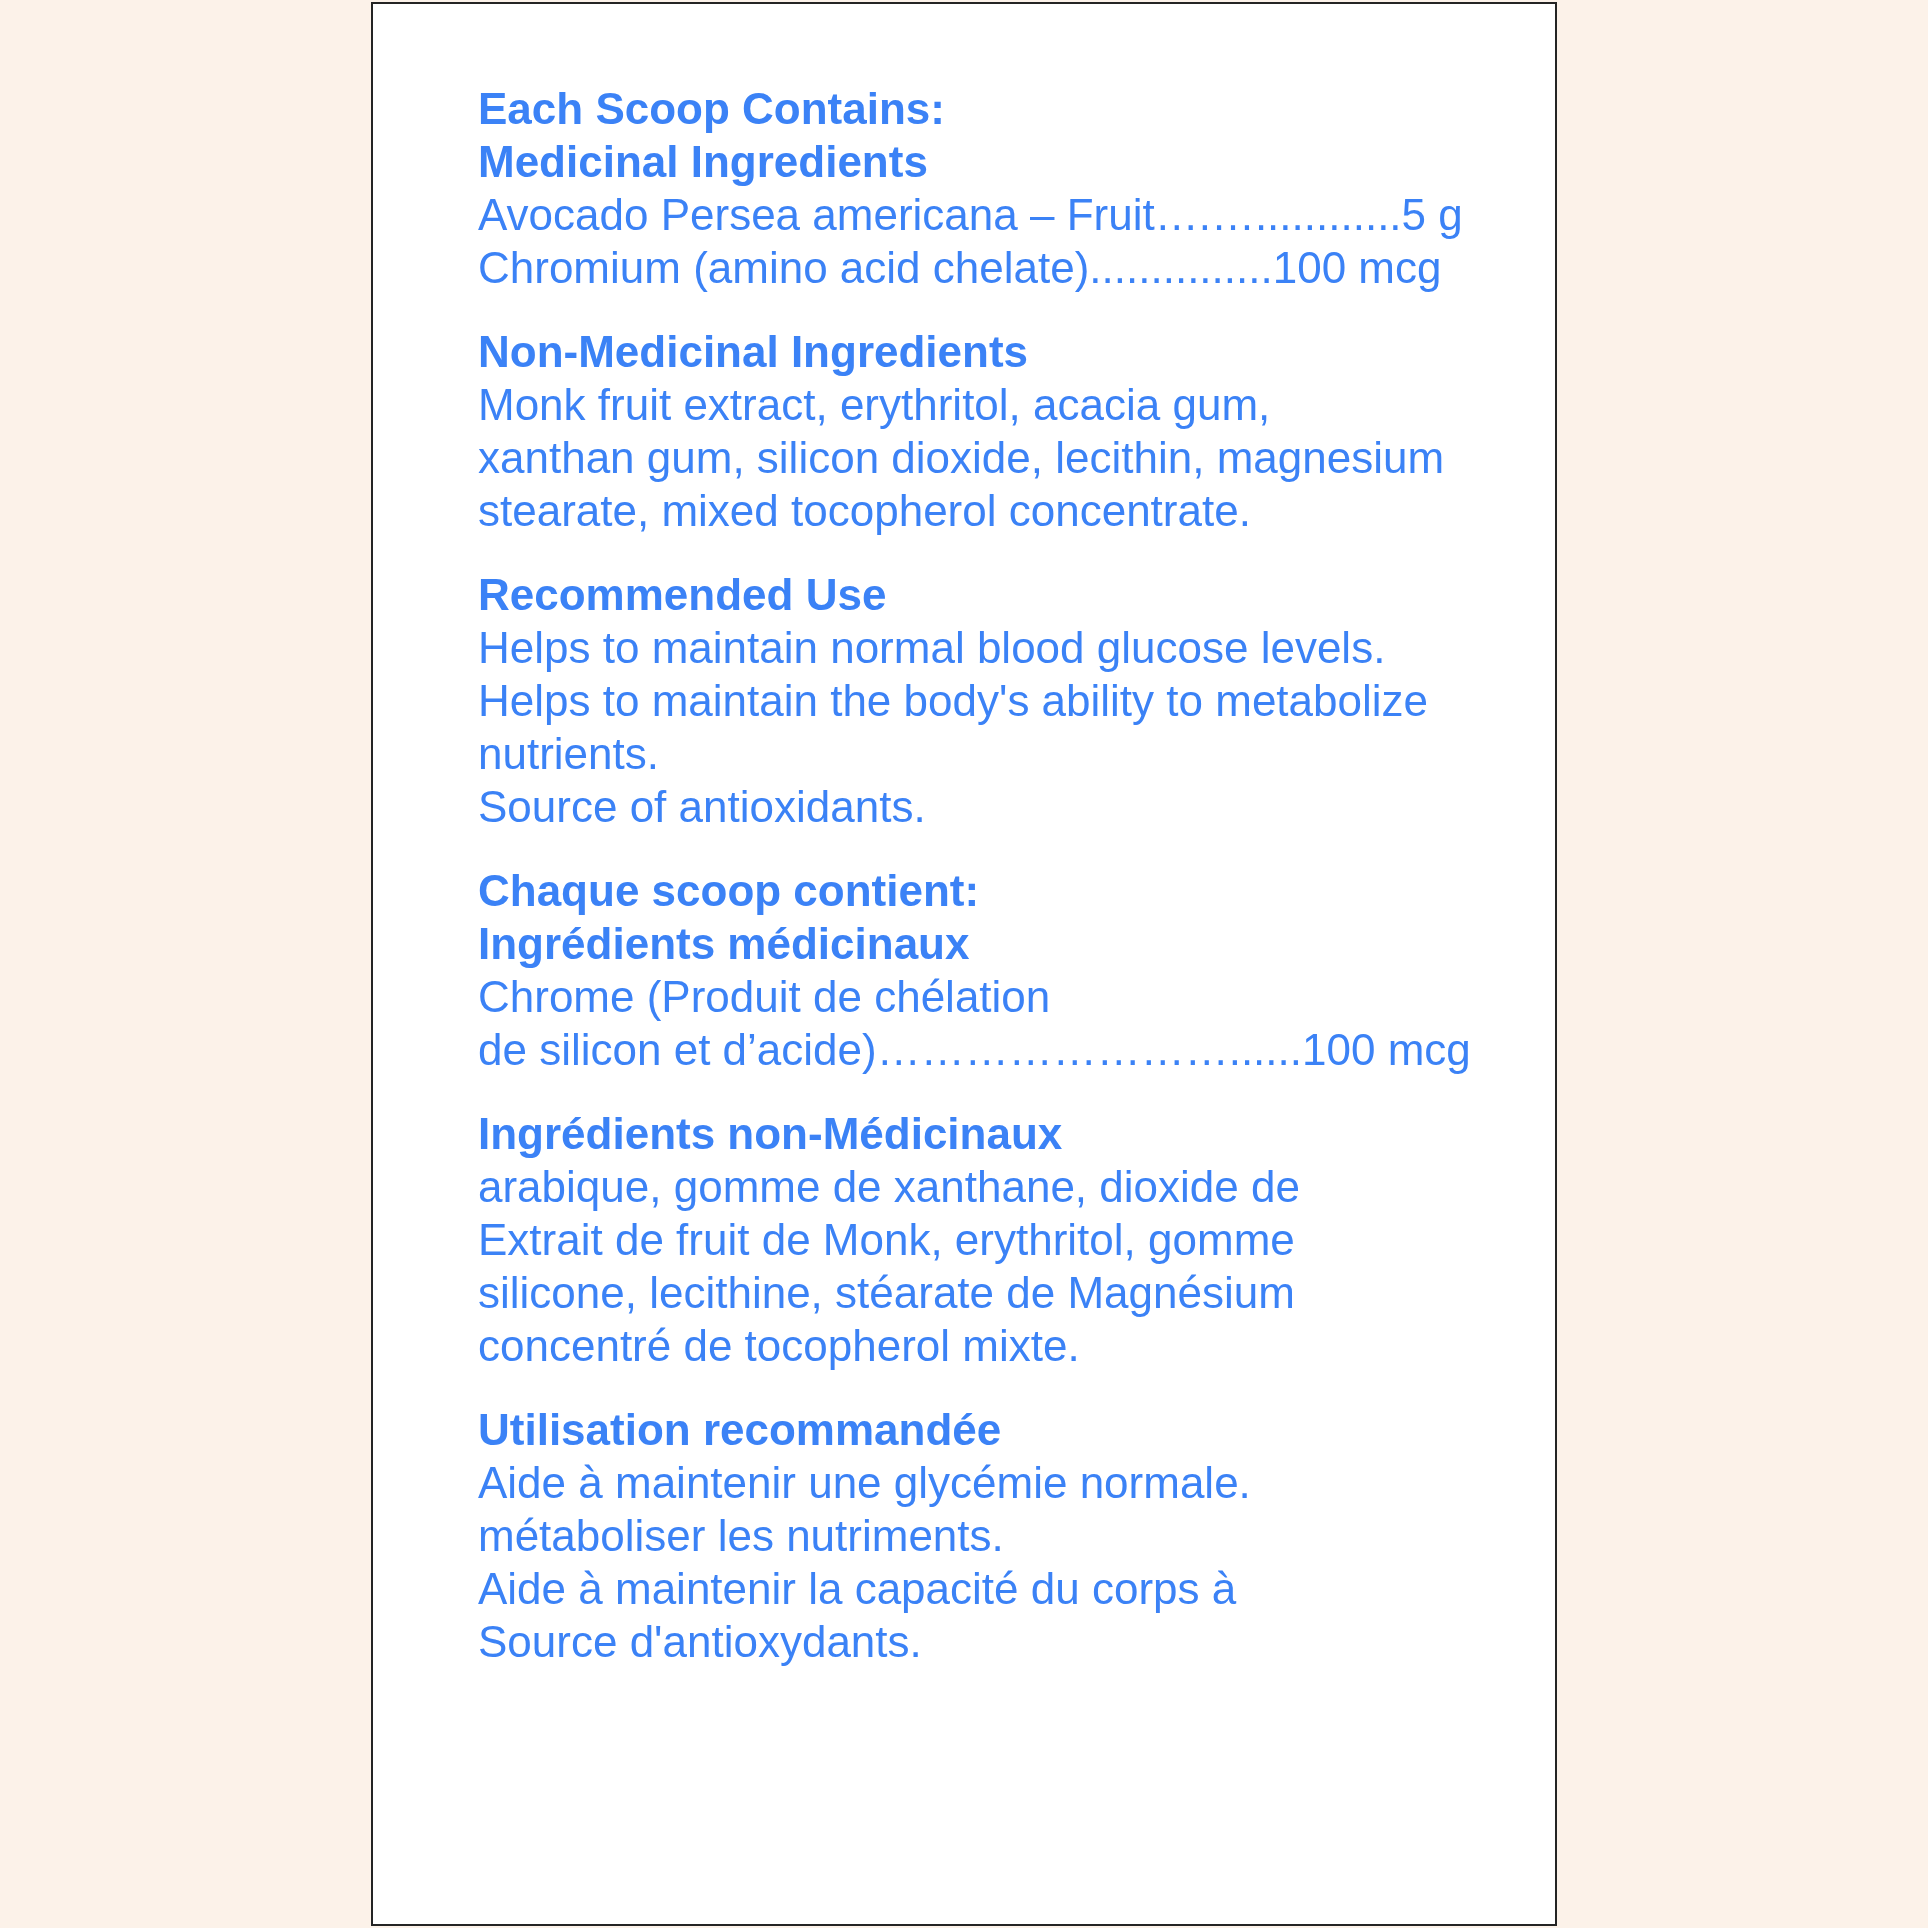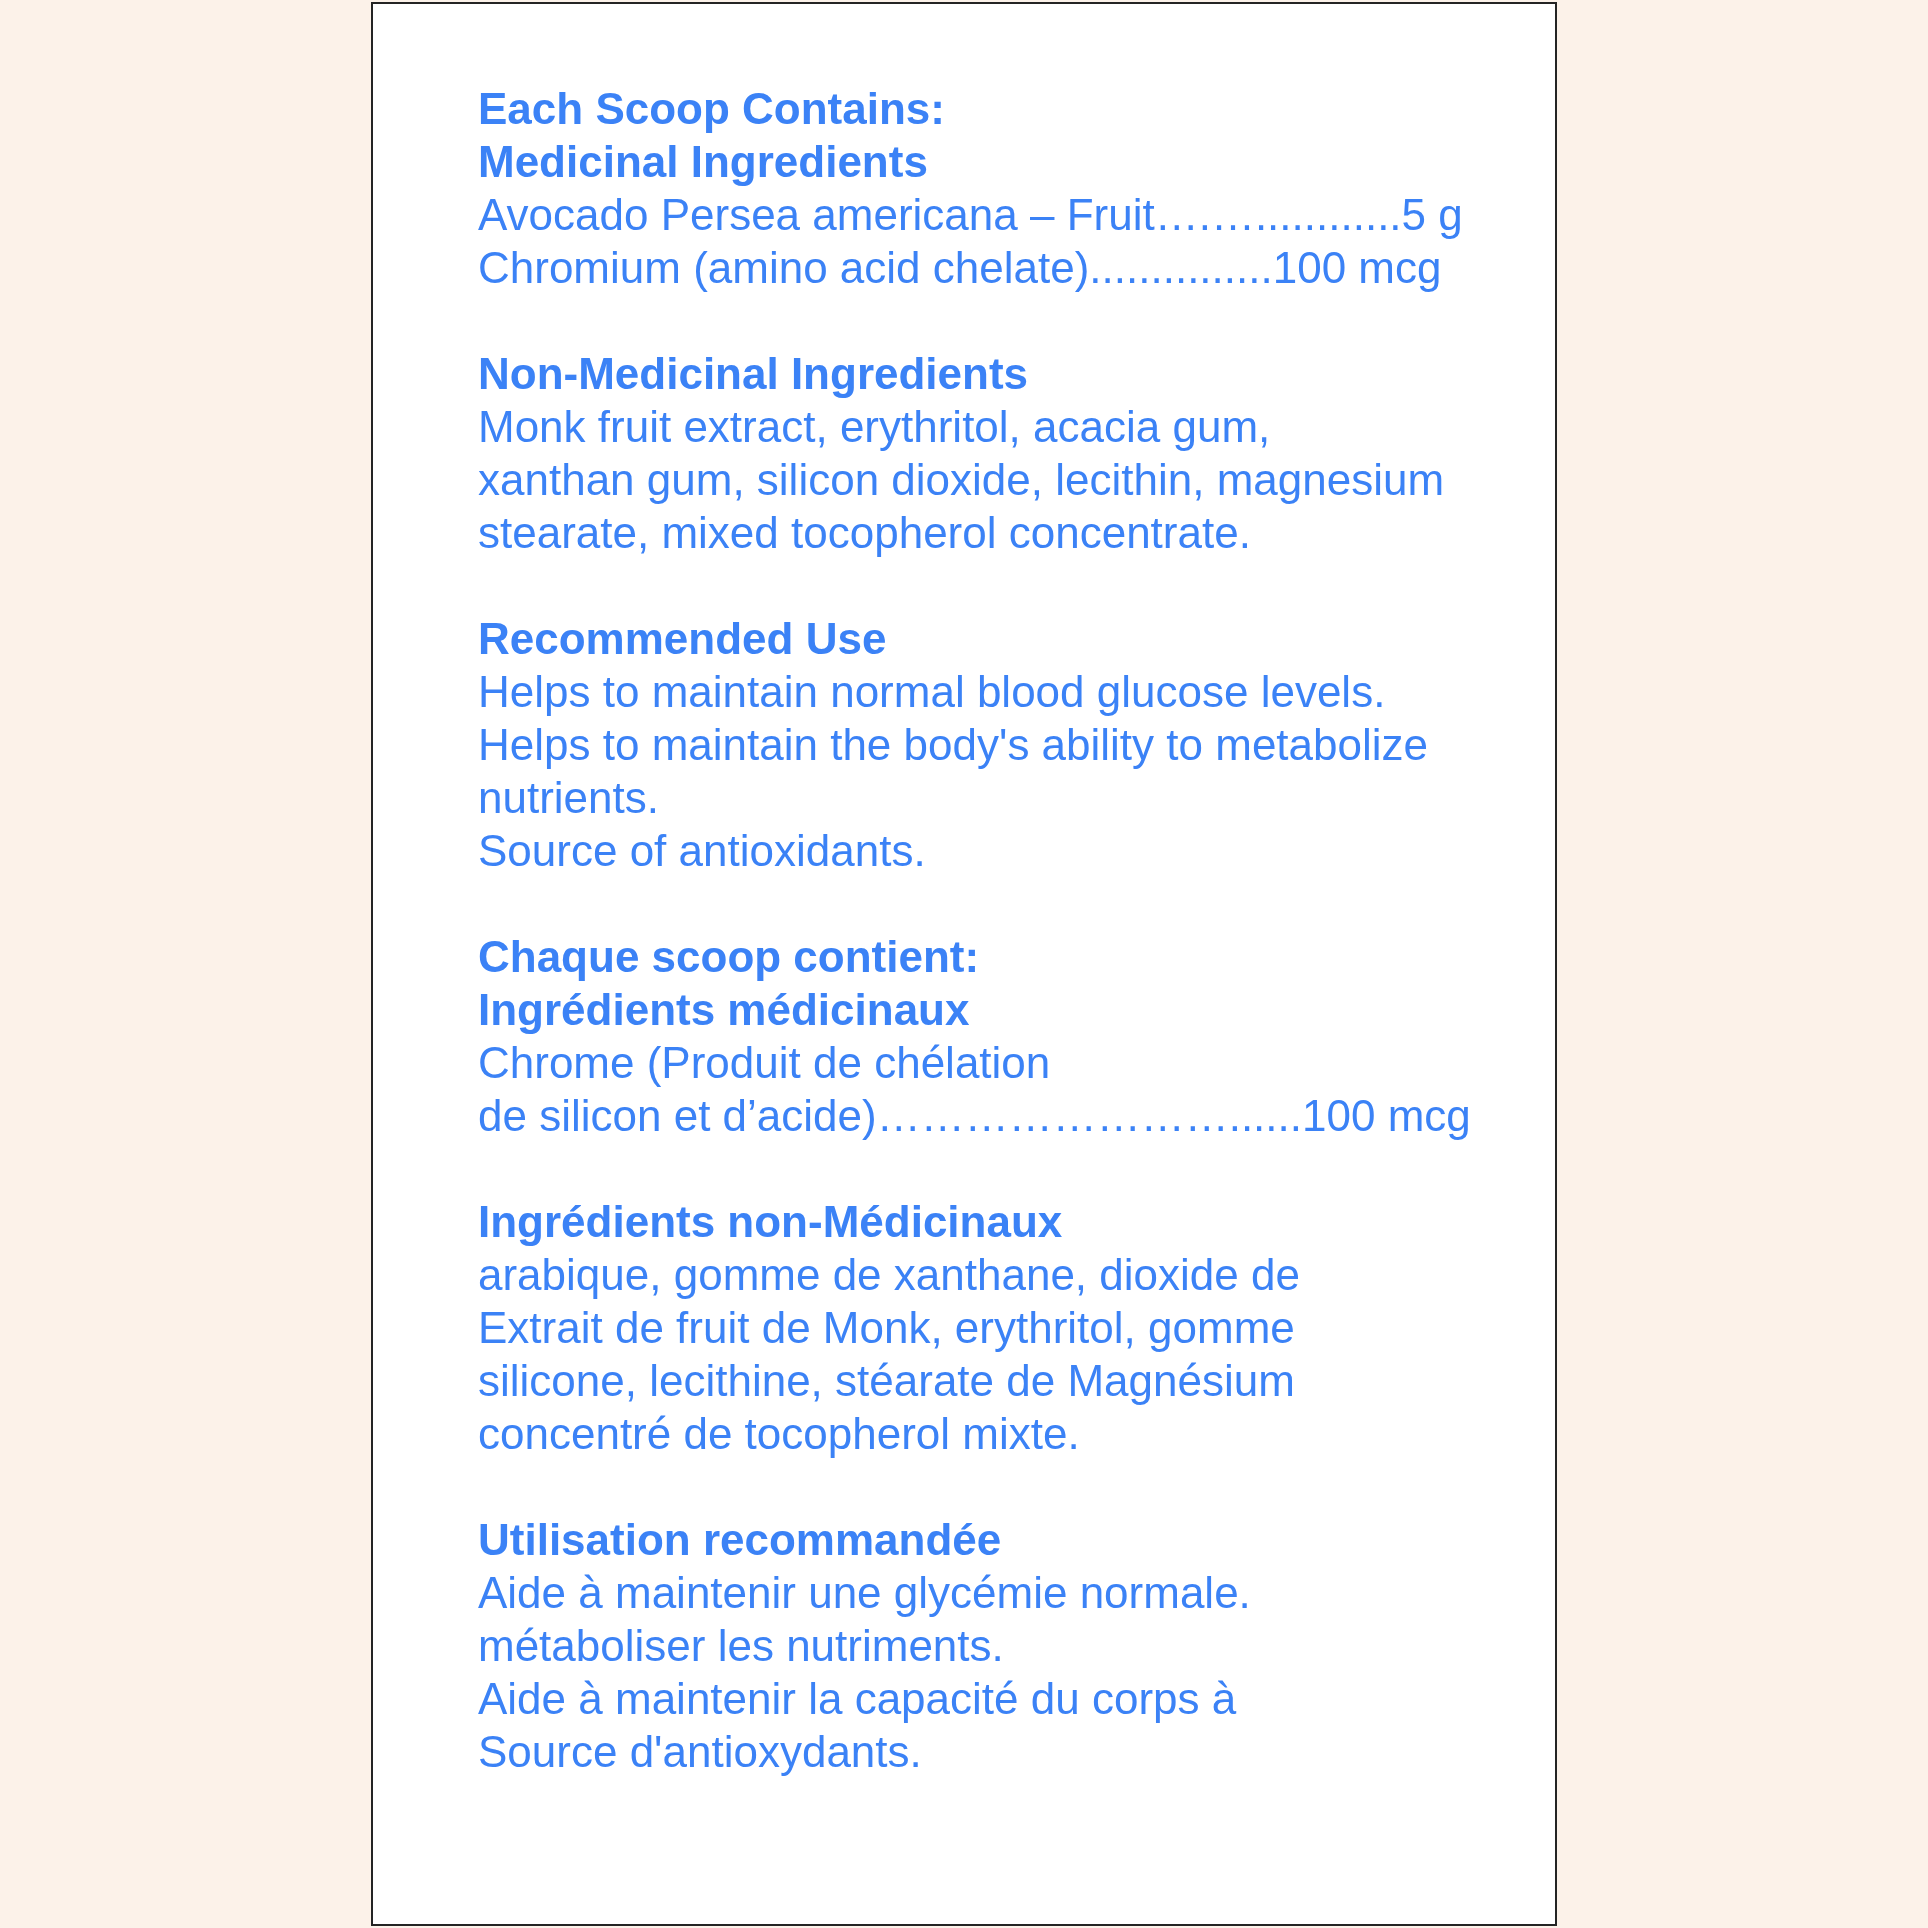--- a/index.html
+++ b/index.html
@@ -22,21 +22,21 @@
     left: 371px;
     top: 1.9px;
     width: 1186px;
     height: 1924px;
     box-sizing: border-box;
     background: #FFFFFF;
     border: 2.8px solid #242424;
     padding: 78px 38px 0 105px;
   }
   .section { margin: 0; }
-  .section + .section { margin-top: 53px; }
+  .section + .section { margin-top: 31px; }
   .hline, .tline {
     font-size: 44px;
     line-height: 53px;
     color: #3b82f6;
     white-space: nowrap;
   }
   .hline { font-weight: 700; }
   .latin { }
 </style>
 </head>

